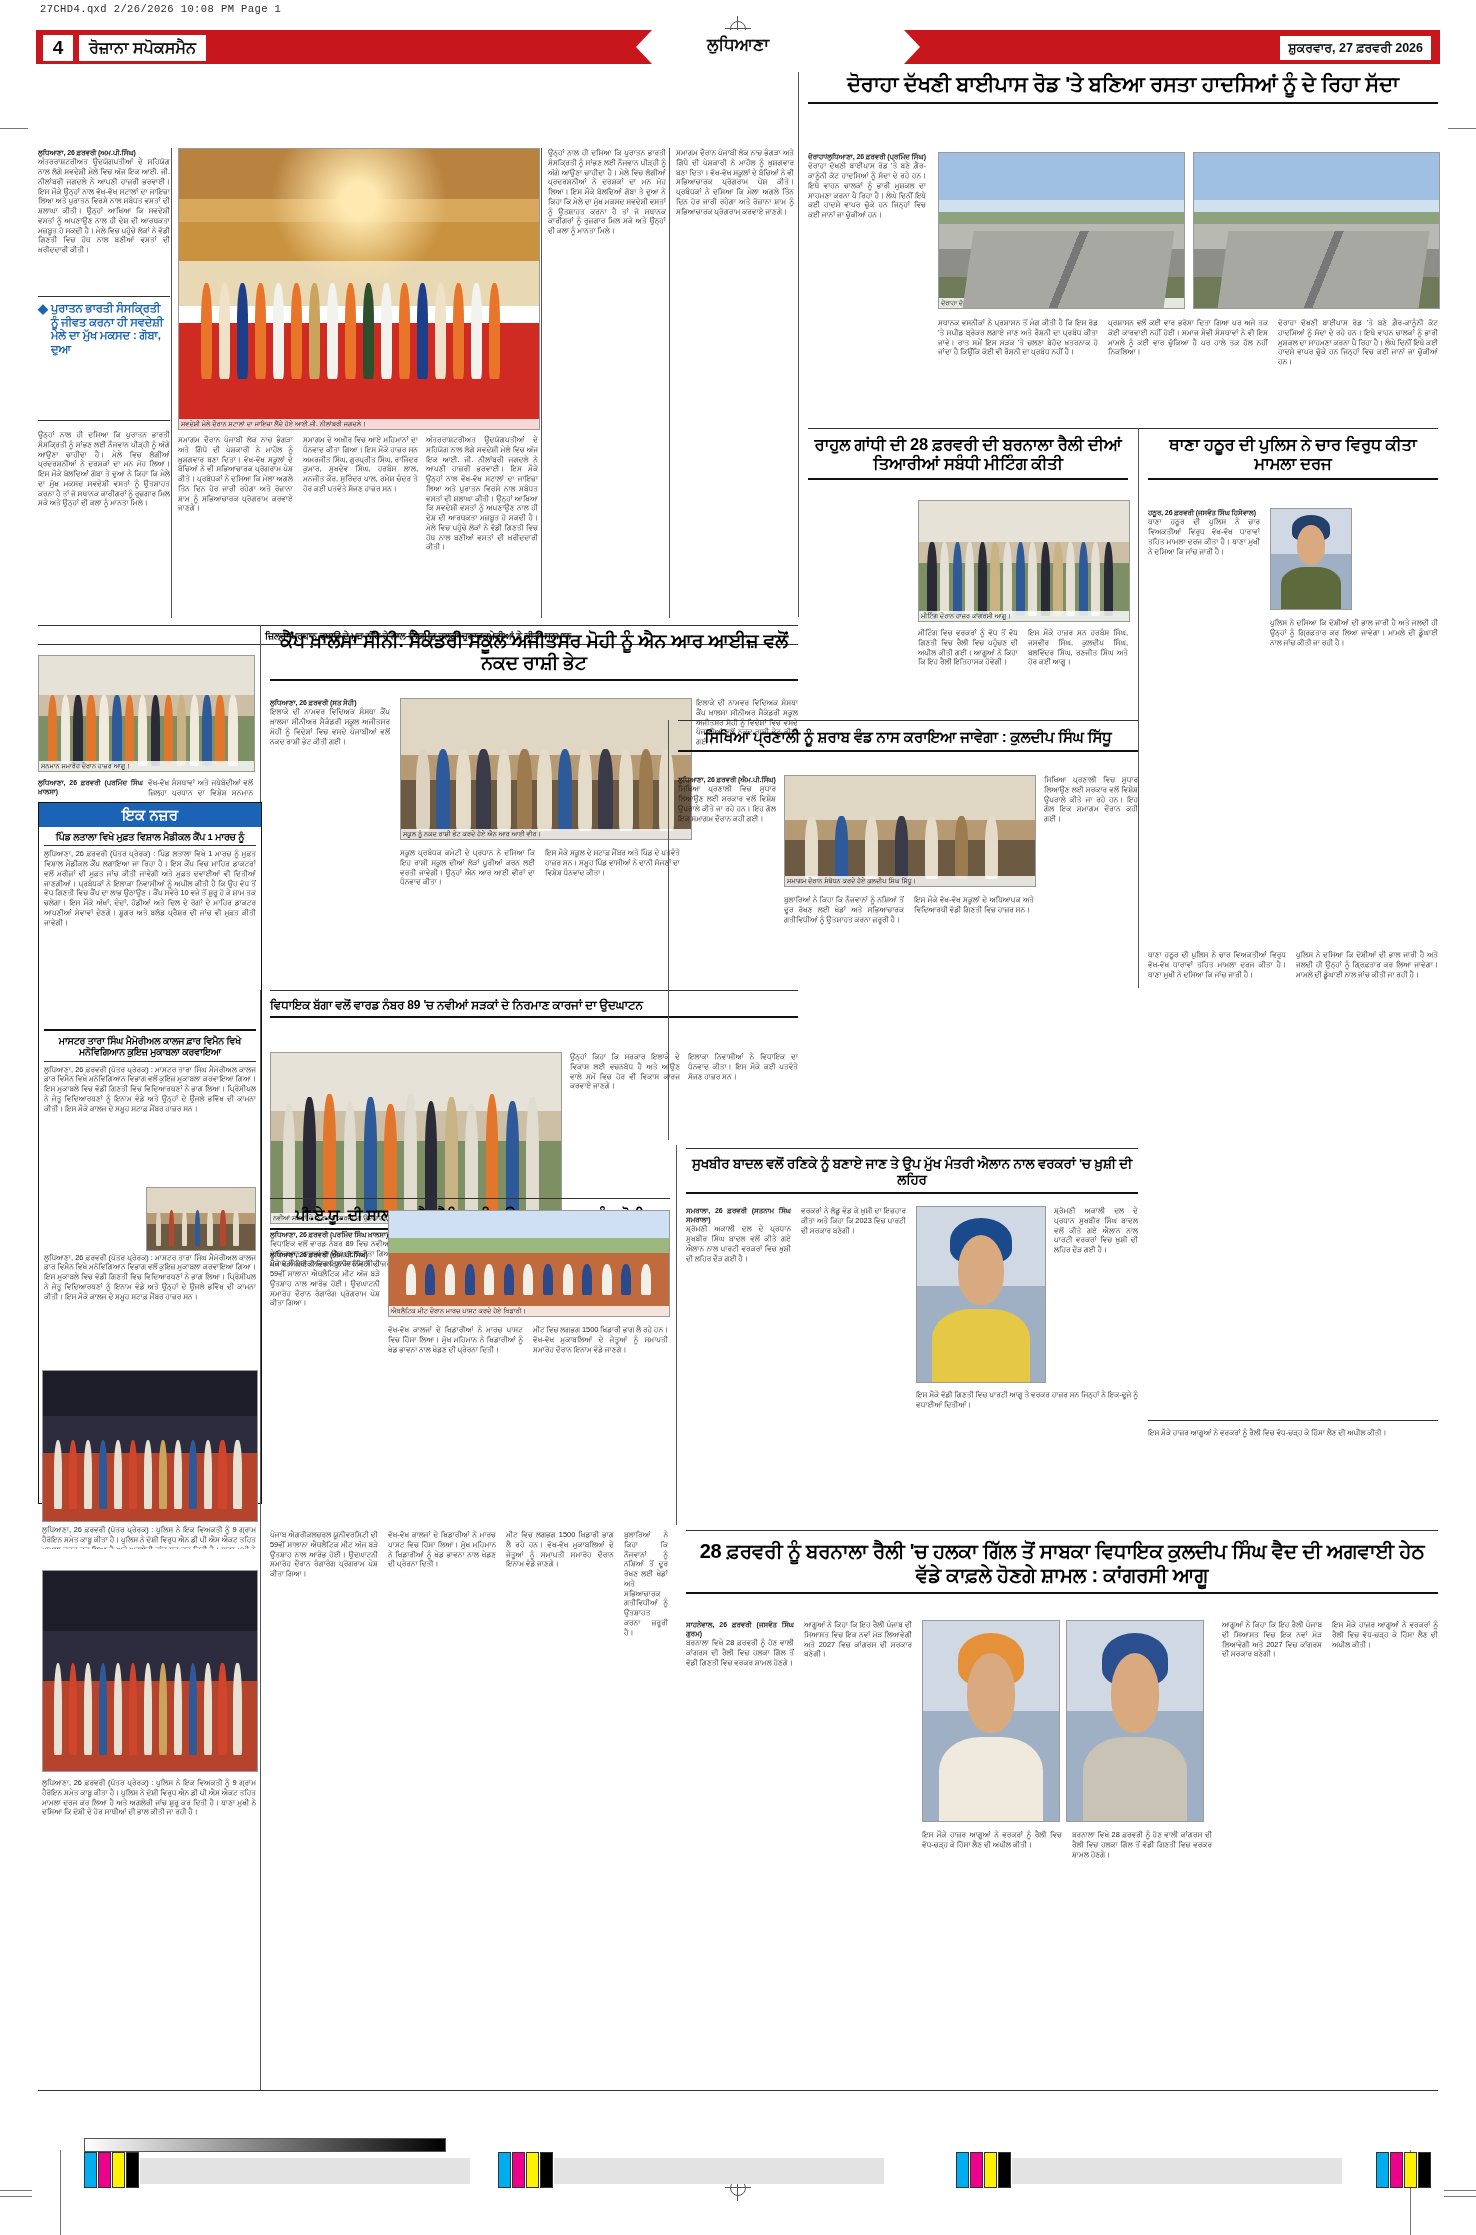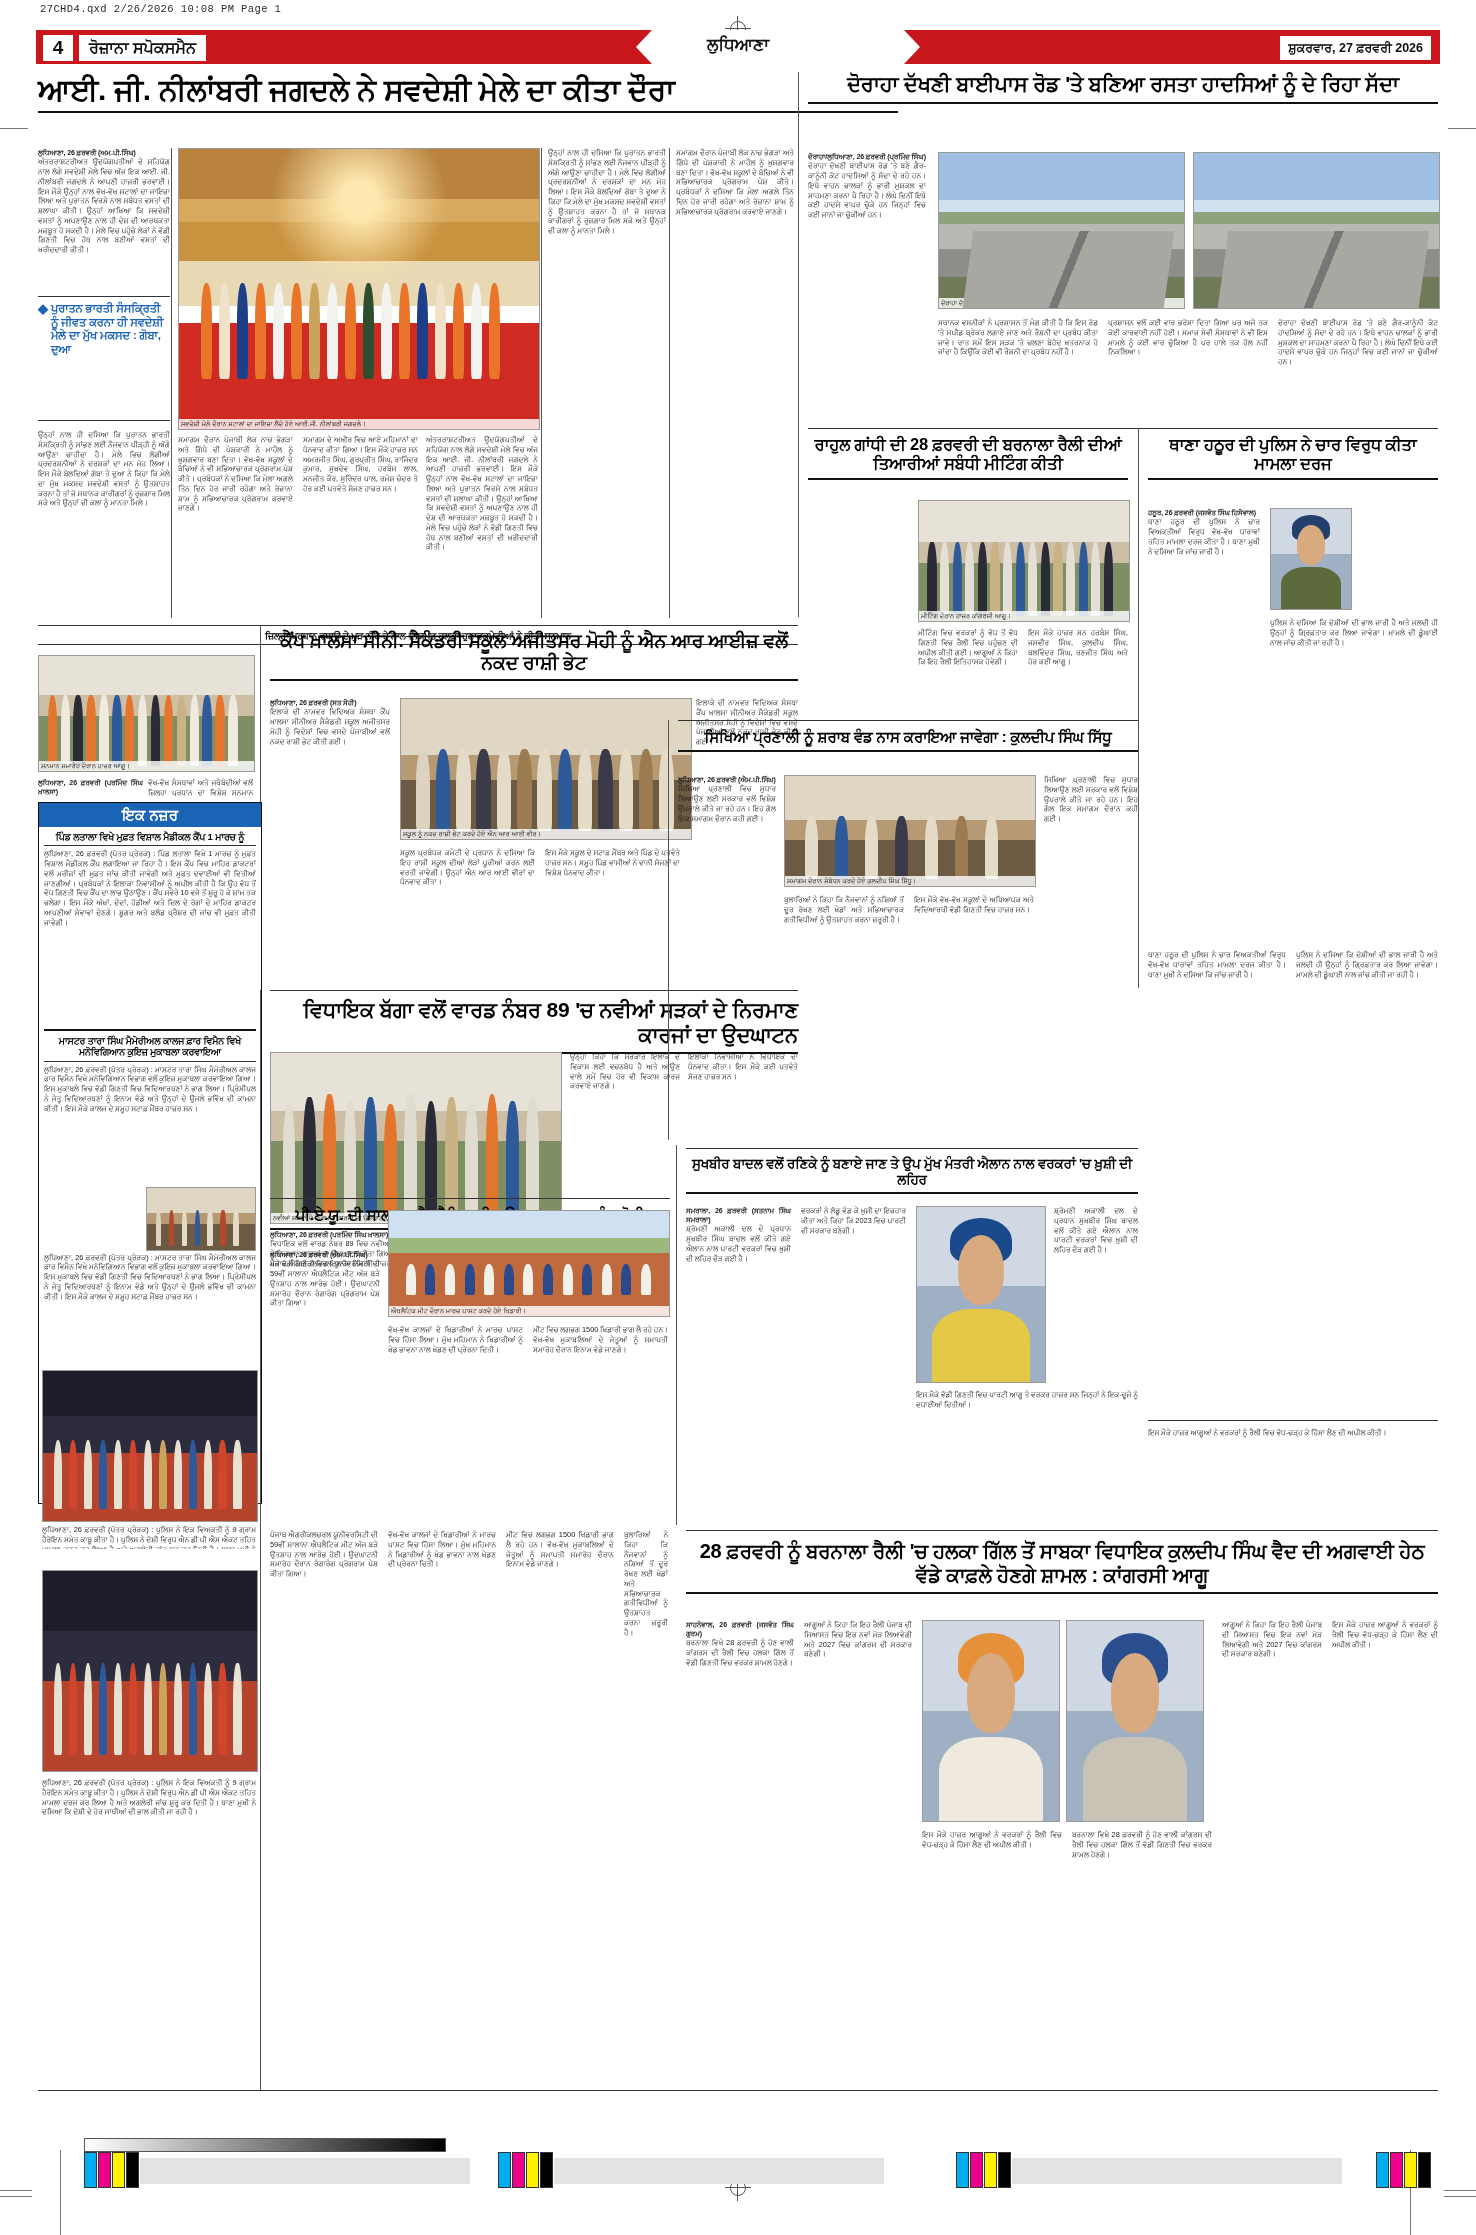--- a/index.html
+++ b/index.html
@@ -107,24 +107,20 @@
 
   <div class="masthead">
     <div class="mh-left"></div>
     <div class="mh-right"></div>
     <div class="mh-pageno">4</div>
     <div class="mh-brand">ਰੋਜ਼ਾਨਾ ਸਪੋਕਸਮੈਨ</div>
     <div class="mh-city">ਲੁਧਿਆਣਾ</div>
     <div class="mh-date">ਸ਼ੁਕਰਵਾਰ, 27 ਫ਼ਰਵਰੀ 2026</div>
   </div>
 
-  <div class="abs" style="left:10px;top:42px;width:860px;">
-    <div class="hl hl-xl">ਆਈ. ਜੀ. ਨੀਲਾਂਬਰੀ ਜਗਦਲੇ ਨੇ ਸਵਦੇਸ਼ੀ ਮੇਲੇ ਦਾ ਕੀਤਾ ਦੌਰਾ</div>
-    <div class="rule" style="margin-top:4px;"></div>
-  </div>
 
   <div class="abs" style="left:10px;top:118px;width:132px;height:300px;">
     <div class="body-txt" style="font-weight:700;font-size:7px;">ਲੁਧਿਆਣਾ, 26 ਫ਼ਰਵਰੀ (ਅਮ.ਪੀ.ਸਿੰਘ)</div>
     <div class="body-txt" style="height:110px;">ਅੰਤਰਰਾਸ਼ਟਰੀਅਤ ਉਦਯੋਗਪਤੀਆਂ ਦੇ ਸਹਿਯੋਗ ਨਾਲ ਲੱਗੇ ਸਵਦੇਸ਼ੀ ਮੇਲੇ ਵਿਚ ਅੱਜ ਇਕ ਆਈ. ਜੀ. ਨੀਲਾਂਬਰੀ ਜਗਦਲੇ ਨੇ ਆਪਣੀ ਹਾਜ਼ਰੀ ਭਰਵਾਈ। ਇਸ ਮੌਕੇ ਉਨ੍ਹਾਂ ਨਾਲ ਵੱਖ-ਵੱਖ ਸਟਾਲਾਂ ਦਾ ਜਾਇਜ਼ਾ ਲਿਆ ਅਤੇ ਪੁਰਾਤਨ ਵਿਰਸੇ ਨਾਲ ਸਬੰਧਤ ਵਸਤਾਂ ਦੀ ਸ਼ਲਾਘਾ ਕੀਤੀ। ਉਨ੍ਹਾਂ ਆਖਿਆ ਕਿ ਸਵਦੇਸ਼ੀ ਵਸਤਾਂ ਨੂੰ ਅਪਣਾਉਣ ਨਾਲ ਹੀ ਦੇਸ਼ ਦੀ ਆਰਥਕਤਾ ਮਜ਼ਬੂਤ ਹੋ ਸਕਦੀ ਹੈ। ਮੇਲੇ ਵਿਚ ਪਹੁੰਚੇ ਲੋਕਾਂ ਨੇ ਵੱਡੀ ਗਿਣਤੀ ਵਿਚ ਹੱਥ ਨਾਲ ਬਣੀਆਂ ਵਸਤਾਂ ਦੀ ਖ਼ਰੀਦਦਾਰੀ ਕੀਤੀ।</div>
   </div>
   <div class="abs" style="left:10px;top:272px;width:132px;">
     <div class="hr-rule" style="left:0;right:0;top:-6px;width:132px;"></div>
     <div style="display:flex;gap:3px;">
       <span class="bullet-blue" style="font-size:13px;line-height:1;">◆</span>
       <span class="hl hl-sm" style="font-size:11.5px;color:#1b63b5;">ਪੁਰਾਤਨ ਭਾਰਤੀ ਸੰਸਕ੍ਰਿਤੀ ਨੂੰ ਜੀਵਤ ਕਰਨਾ ਹੀ ਸਵਦੇਸ਼ੀ ਮੇਲੇ ਦਾ ਮੁੱਖ ਮਕਸਦ : ਗੋਬਾ, ਦੁਆ</span>
@@ -361,21 +357,21 @@
       <div class="fig" style="left:82%;background:#d0452c;"></div>
     <div class="fig" style="left:89%;background:#e7e2d4;"></div>
   </div>
   <div class="abs" style="left:14px;top:1495px;width:214px;">
     <div class="body-txt" style="height:24px;">ਲੁਧਿਆਣਾ, 26 ਫ਼ਰਵਰੀ (ਪੱਤਰ ਪ੍ਰੇਰਕ) : ਪੁਲਿਸ ਨੇ ਇਕ ਵਿਅਕਤੀ ਨੂੰ 9 ਗ੍ਰਾਮ ਹੈਰੋਇਨ ਸਮੇਤ ਕਾਬੂ ਕੀਤਾ ਹੈ। ਪੁਲਿਸ ਨੇ ਦੋਸ਼ੀ ਵਿਰੁਧ ਐਨ ਡੀ ਪੀ ਐਸ ਐਕਟ ਤਹਿਤ ਮਾਮਲਾ ਦਰਜ ਕਰ ਲਿਆ ਹੈ ਅਤੇ ਅਗਲੇਰੀ ਜਾਂਚ ਸ਼ੁਰੂ ਕਰ ਦਿਤੀ ਹੈ। ਥਾਣਾ ਮੁਖੀ ਨੇ ਦਸਿਆ ਕਿ ਦੋਸ਼ੀ ਦੇ ਹੋਰ ਸਾਥੀਆਂ ਦੀ ਭਾਲ ਕੀਤੀ ਜਾ ਰਹੀ ਹੈ।</div>
   </div>
 
   <div class="col-rule" style="left:232px;top:960px;height:210px;"></div>
   <div class="hr-rule" style="left:242px;top:960px;width:528px;"></div>
   <div class="abs" style="left:242px;top:968px;width:528px;">
-    <div class="hl hl-md" style="text-align:right;font-size:21px;">ਵਿਧਾਇਕ ਬੱਗਾ ਵਲੋਂ ਵਾਰਡ ਨੰਬਰ 89 'ਚ ਨਵੀਆਂ ਸੜਕਾਂ ਦੇ ਨਿਰਮਾਣ ਕਾਰਜਾਂ ਦਾ ਉਦਘਾਟਨ</div>
+    <div class="hl hl-md" style="text-align:left;font-size:12px;">ਵਿਧਾਇਕ ਬੱਗਾ ਵਲੋਂ ਵਾਰਡ ਨੰਬਰ 89 'ਚ ਨਵੀਆਂ ਸੜਕਾਂ ਦੇ ਨਿਰਮਾਣ ਕਾਰਜਾਂ ਦਾ ਉਦਘਾਟਨ</div>
     <div class="rule" style="margin-top:4px;"></div>
   </div>
   <div class="photo sc-group abs" style="left:242px;top:1022px;width:290px;height:170px;">
     <div class="fig" style="left:4%;background:#e0dcd0;height:66%;"></div>
       <div class="fig" style="left:11%;background:#2b2b38;height:70%;"></div>
     <div class="fig" style="left:18%;background:#e2762c;height:72%;"></div>
       <div class="fig" style="left:25%;background:#e0dcd0;height:68%;"></div>
     <div class="fig" style="left:32%;background:#2f5a9a;height:70%;"></div>
       <div class="fig" style="left:39%;background:#e2762c;height:66%;"></div>
     <div class="fig" style="left:46%;background:#e0dcd0;height:72%;"></div>

